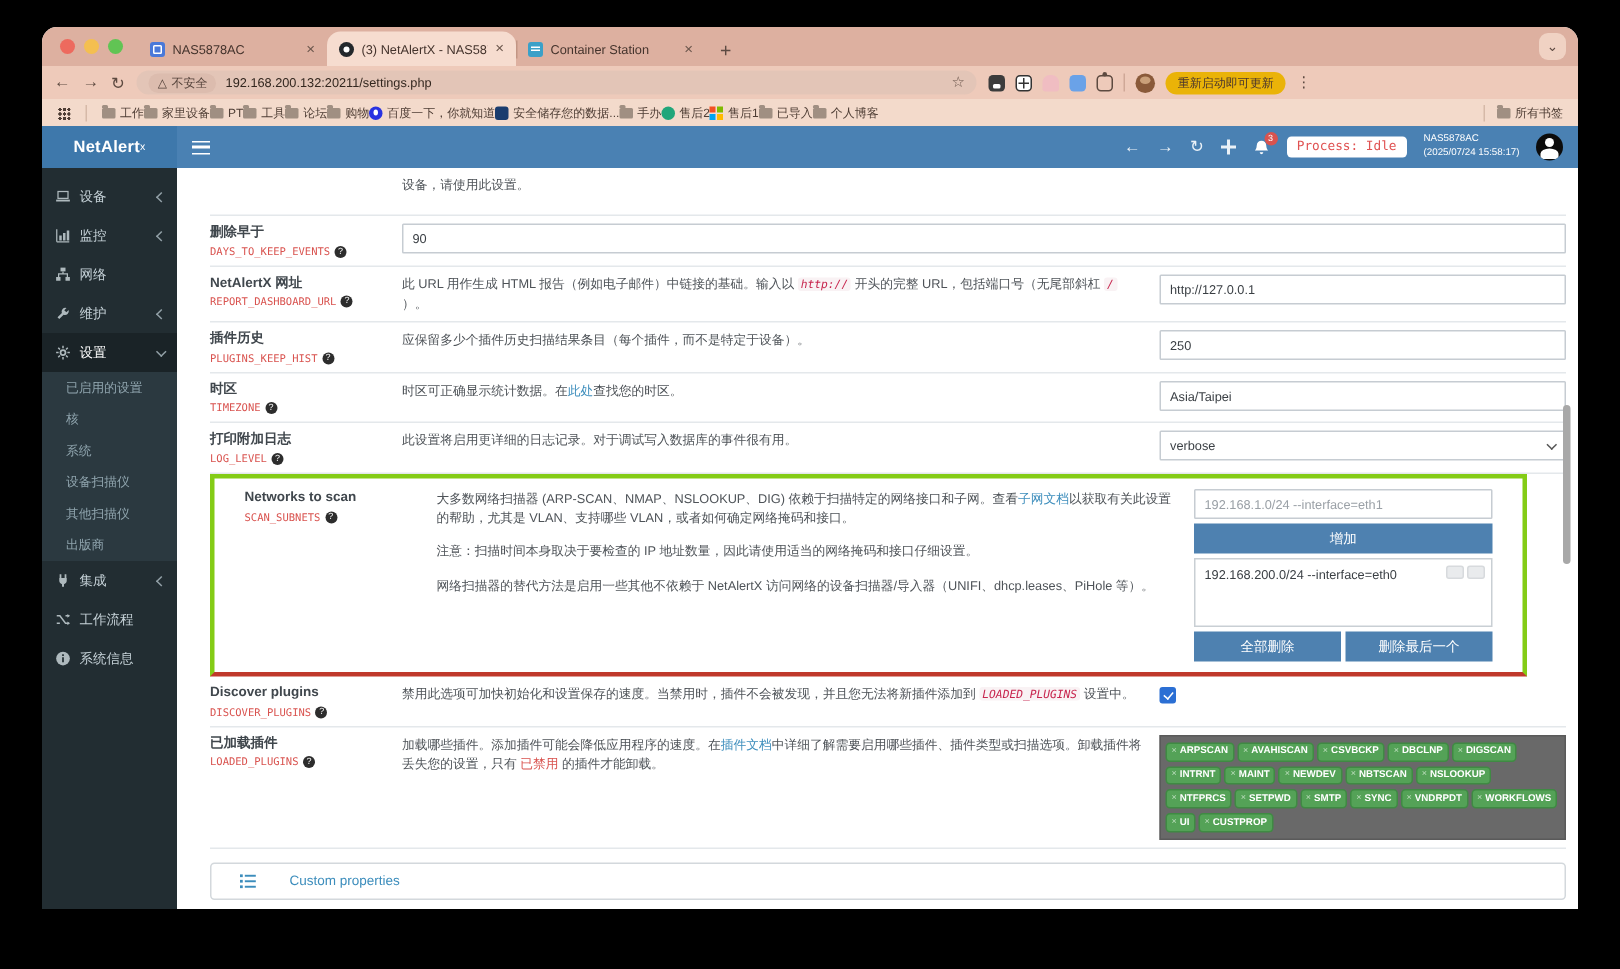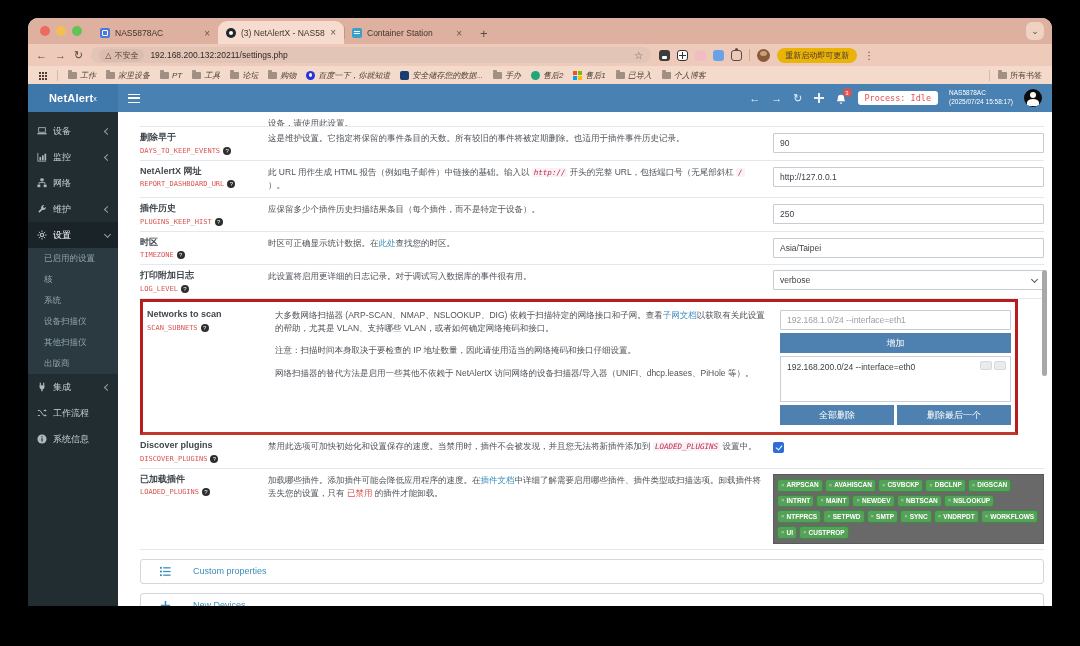--- a/index.html
+++ b/index.html
@@ -113,40 +113,40 @@
   .side-ico svg { width:10px; height:10px; }
   .side-label { flex:1; white-space:nowrap; overflow:hidden; }
   .chev { width:5px; height:5px; border-left:1px solid #93a1a8; border-bottom:1px solid #93a1a8; }
   .chev-left { transform:rotate(45deg); }
   .chev-down { transform:rotate(-45deg); margin-top:-2px; }
   .submenu { background:#2b3940; }
   .sub-item { height:21px; display:flex; align-items:center; padding-left:16px; color:#8fa4ad; font-size:8.5px; }
 
   .content { flex:1; background:#fff; position:relative; overflow:hidden; padding:0 8px 0 22px; }
   .srow { display:flex; border-bottom:1px solid #e4e8eb; }
-  .srow.partial { height:15px; overflow:hidden; }
+  .srow.partial { height:32px; overflow:hidden; }
   .col-label { width:128px; flex:0 0 128px; padding:5px 6px 5px 0; }
   .lbl { font-size:9px; font-weight:bold; color:#40474d; line-height:1.3; }
   .codeline { margin-top:3px; display:flex; align-items:center; gap:3px; }
   .code { font-family:"DejaVu Sans Mono",monospace; font-size:7px; color:#d9534f; }
   .help { width:8px; height:8px; flex:0 0 8px; border-radius:50%; background:#2d2d2d; color:#fff; font-size:6px;
     display:inline-flex; align-items:center; justify-content:center; }
   .col-desc { width:505px; flex:0 0 505px; padding:5px 12px 5px 0; font-size:8.5px; color:#4e5358; line-height:1.55; }
   .col-desc p { margin-bottom:9px; } .col-desc p:last-child { margin-bottom:0; }
   .seg-link { color:#3c8dbc; }
   .seg-code { font-family:"DejaVu Sans Mono",monospace; font-size:7.5px; color:#c7254e; background:#f9f2f4; padding:0 2px; border-radius:2px;font-style:italic; }
   .seg-red { color:#d9534f; }
   .col-ctrl { flex:1; padding:5px 0; }
   .inp { width:100%; height:20px; border:1px solid #c6ccd2; border-radius:1px; font-size:8.5px; color:#3a3f44;
     padding:0 6px; font-family:inherit; background:#fff; }
   .inp::placeholder { color:#9aa0a6; }
   .sel { width:100%; height:20px; border:1px solid #c6ccd2; border-radius:1px; font-size:8.5px; color:#3a3f44;
     padding:0 6px; display:flex; align-items:center; justify-content:space-between; background:#fff; }
   .sel .chev { border-color:#555; }
-  .srow.hl { border:3px solid #b91c1c; margin-right:26px; padding:2px 4px; border-bottom:3px solid #c0392b; }
+  .srow.hl { border:3px solid #84cc16; margin-right:26px; padding:2px 20px; border-bottom:3px solid #c0392b; }
   .btn-blue { background:#4e81b0; color:#fff; font-size:9px; height:20px; display:flex; align-items:center;
     justify-content:center; cursor:pointer; }
   .net-add { margin-top:3px; }
   .net-list { border:1px solid #c9cfd4; height:46px; margin-top:3px; background:#fff; }
   .net-item { display:flex; justify-content:space-between; align-items:center; padding:4px 4px 0 6px; font-size:8.5px; color:#3a3f44; }
   .mini-ico { display:inline-block; width:12px; height:9px; background:#e9ebed; border:1px solid #d7dadd; border-radius:2px; margin-left:2px; }
   .net-btnrow { display:flex; gap:3px; margin-top:3px; }
   .net-btnrow .btn-blue { flex:1; }
   .cb { width:11px; height:11px; background:#2b6fd4; border-radius:2px; position:relative; margin-top:2px; }
   .cb::after { content:""; position:absolute; left:3.5px; top:1.5px; width:3px; height:5px;
@@ -214,21 +214,21 @@
       <span class="tb-divider"></span>
       <span class="tb-avatar"></span>
       <span class="updatepill">重新启动即可更新</span>
       <span class="kebab">⋮</span>
     </div>
   </div>
 
   <div class="bookmarks">
     <span class="ico-apps"></span>
     <span class="bm-sep"></span>
-    <span id="bm-items" style="display:flex;gap:10px;font-style:italic;">
+    <span id="bm-items" style="display:flex;">
         <span class="bm">
      <span class="bm-ico ico-folder"></span>
      <span>工作</span>
    </span>
         <span class="bm">
      <span class="bm-ico ico-folder"></span>
      <span>家里设备</span>
    </span>
         <span class="bm">
      <span class="bm-ico ico-folder"></span>
@@ -421,23 +421,20 @@
         </div>
         <div id="settings-table">
             <div class="srow">
      <div class="col-label">
        <div class="lbl">删除早于</div>
        <div class="codeline">
                   <span class="code">DAYS_TO_KEEP_EVENTS</span>
                   <span class="help">?</span>
                 </div>
      </div>
-     <div class="col-desc">
-                <p>这是维护设置。它指定将保留的事件条目的天数。所有较旧的事件将被定期删除。也适用于插件事件历史记录。</p>
-              </div>
      <div class="col-ctrl"><input class="inp" value="90" style=""></div>
    </div>
             <div class="srow">
      <div class="col-label">
        <div class="lbl">NetAlertX 网址</div>
        <div class="codeline">
                   <span class="code">REPORT_DASHBOARD_URL</span>
                   <span class="help">?</span>
                 </div>
      </div>

